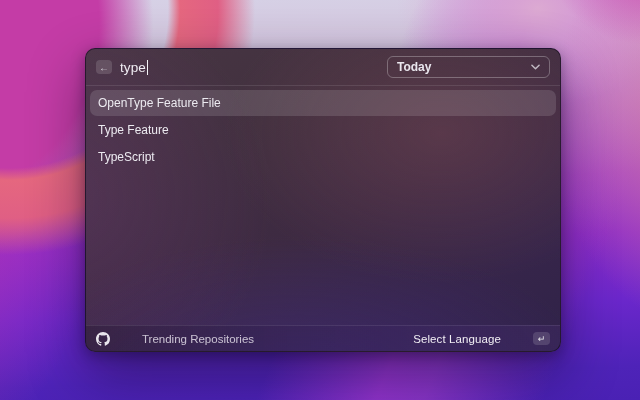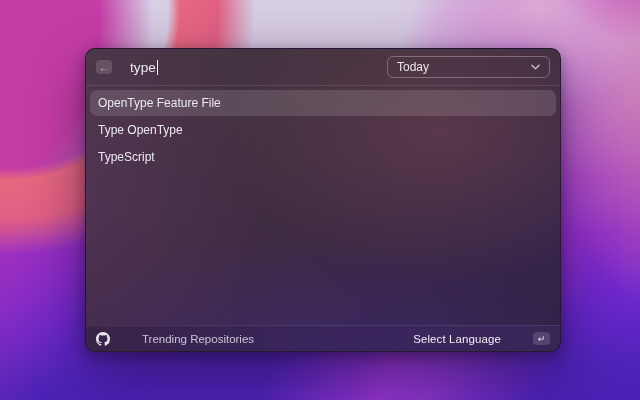--- a/index.html
+++ b/index.html
@@ -38,35 +38,35 @@
   .searchbar { height:36px; display:flex; align-items:center; padding:0 10px; }
   .back-btn {
     width:16px; height:14px; flex:0 0 auto;
     border:none; border-radius:4px; cursor:pointer;
     background:rgba(255,255,255,0.14);
     color:#d9d5de; font-size:10px; line-height:13px;
     display:flex; align-items:center; justify-content:center;
     font-family:"Liberation Sans", sans-serif;
   }
   .search-text {
-    margin-left:18px; font-size:13.5px; letter-spacing:0.1px;
+    margin-left:8px; font-size:13.5px; letter-spacing:0.1px;
     color:#efecf2; white-space:pre; display:flex; align-items:center;
   }
   .caret {
     display:inline-block; width:1.5px; height:15px; margin-left:1px;
     background:#f4f2f6; animation: blink 1.1s steps(1) infinite;
   }
   @keyframes blink { 50% { opacity:0; } }
 
   .dropdown {
     margin-left:auto; width:163px; height:22px;
     border:1px solid rgba(255,255,255,0.28); border-radius:6px;
     display:flex; align-items:center; justify-content:space-between;
     padding:0 9px; cursor:pointer;
-    font-size:12px; color:#e9e6ed;
+    font-size:12px; color:#e9e6ed;font-weight:bold;
   }
   .chev { width:9px; height:6px; flex:0 0 auto; opacity:0.75; }
 
   .divider { height:1px; background:rgba(255,255,255,0.10); }
 
   
   .list { padding:4px 4px 0 4px; }
   .row {
     height:26px; margin-bottom:1px; border-radius:7px;
     display:flex; align-items:center; padding:8px 8px;
@@ -117,21 +117,21 @@
     </div>
   </div>
 
   <div class="divider"></div>
 
   <div class="list">
     <div class="row selected">
       <span>OpenType Feature File</span>
     </div>
     <div class="row">
-      <span>Type OpenType</span>
+      <span>Type Feature</span>
     </div>
     <div class="row">
       <span>TypeScript</span>
     </div>
   </div>
 
   <div class="footer">
     <svg class="gh-icon" viewBox="0 0 16 16">
       <path fill="#e8e4ec" d="M8 0C3.58 0 0 3.58 0 8c0 3.54 2.29 6.53 5.47 7.59.4.07.55-.17.55-.38 0-.19-.01-.82-.01-1.49-2.01.37-2.53-.49-2.69-.94-.09-.23-.48-.94-.82-1.13-.28-.15-.68-.52-.01-.53.63-.01 1.08.58 1.23.82.72 1.21 1.87.87 2.33.66.07-.52.28-.87.51-1.07-1.78-.2-3.64-.89-3.64-3.95 0-.87.31-1.59.82-2.15-.08-.2-.36-1.02.08-2.12 0 0 .67-.21 2.2.82.64-.18 1.32-.27 2-.27s1.36.09 2 .27c1.53-1.04 2.2-.82 2.2-.82.44 1.1.16 1.92.08 2.12.51.56.82 1.27.82 2.15 0 3.07-1.87 3.75-3.65 3.95.29.25.54.73.54 1.48 0 1.07-.01 1.93-.01 2.2 0 .21.15.46.55.38A8.01 8.01 0 0 0 16 8c0-4.42-3.58-8-8-8z"></path>
     </svg>

